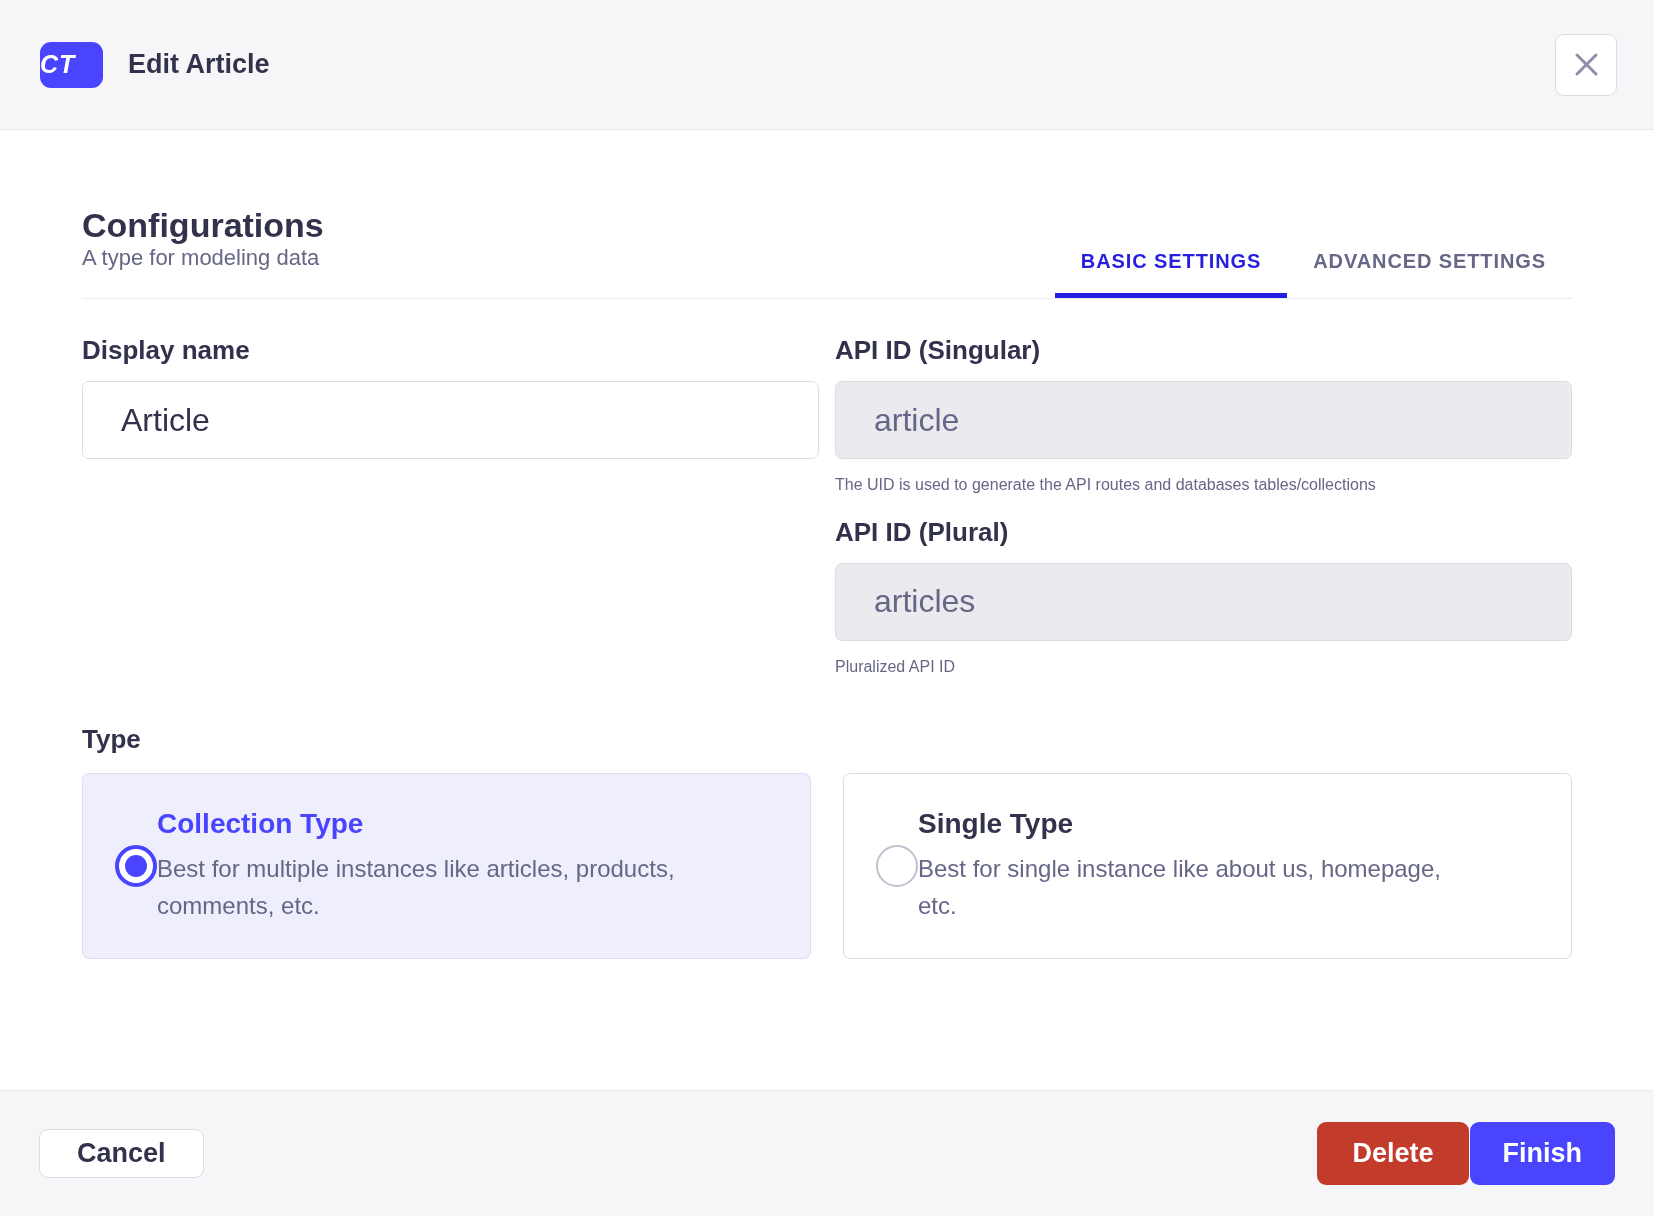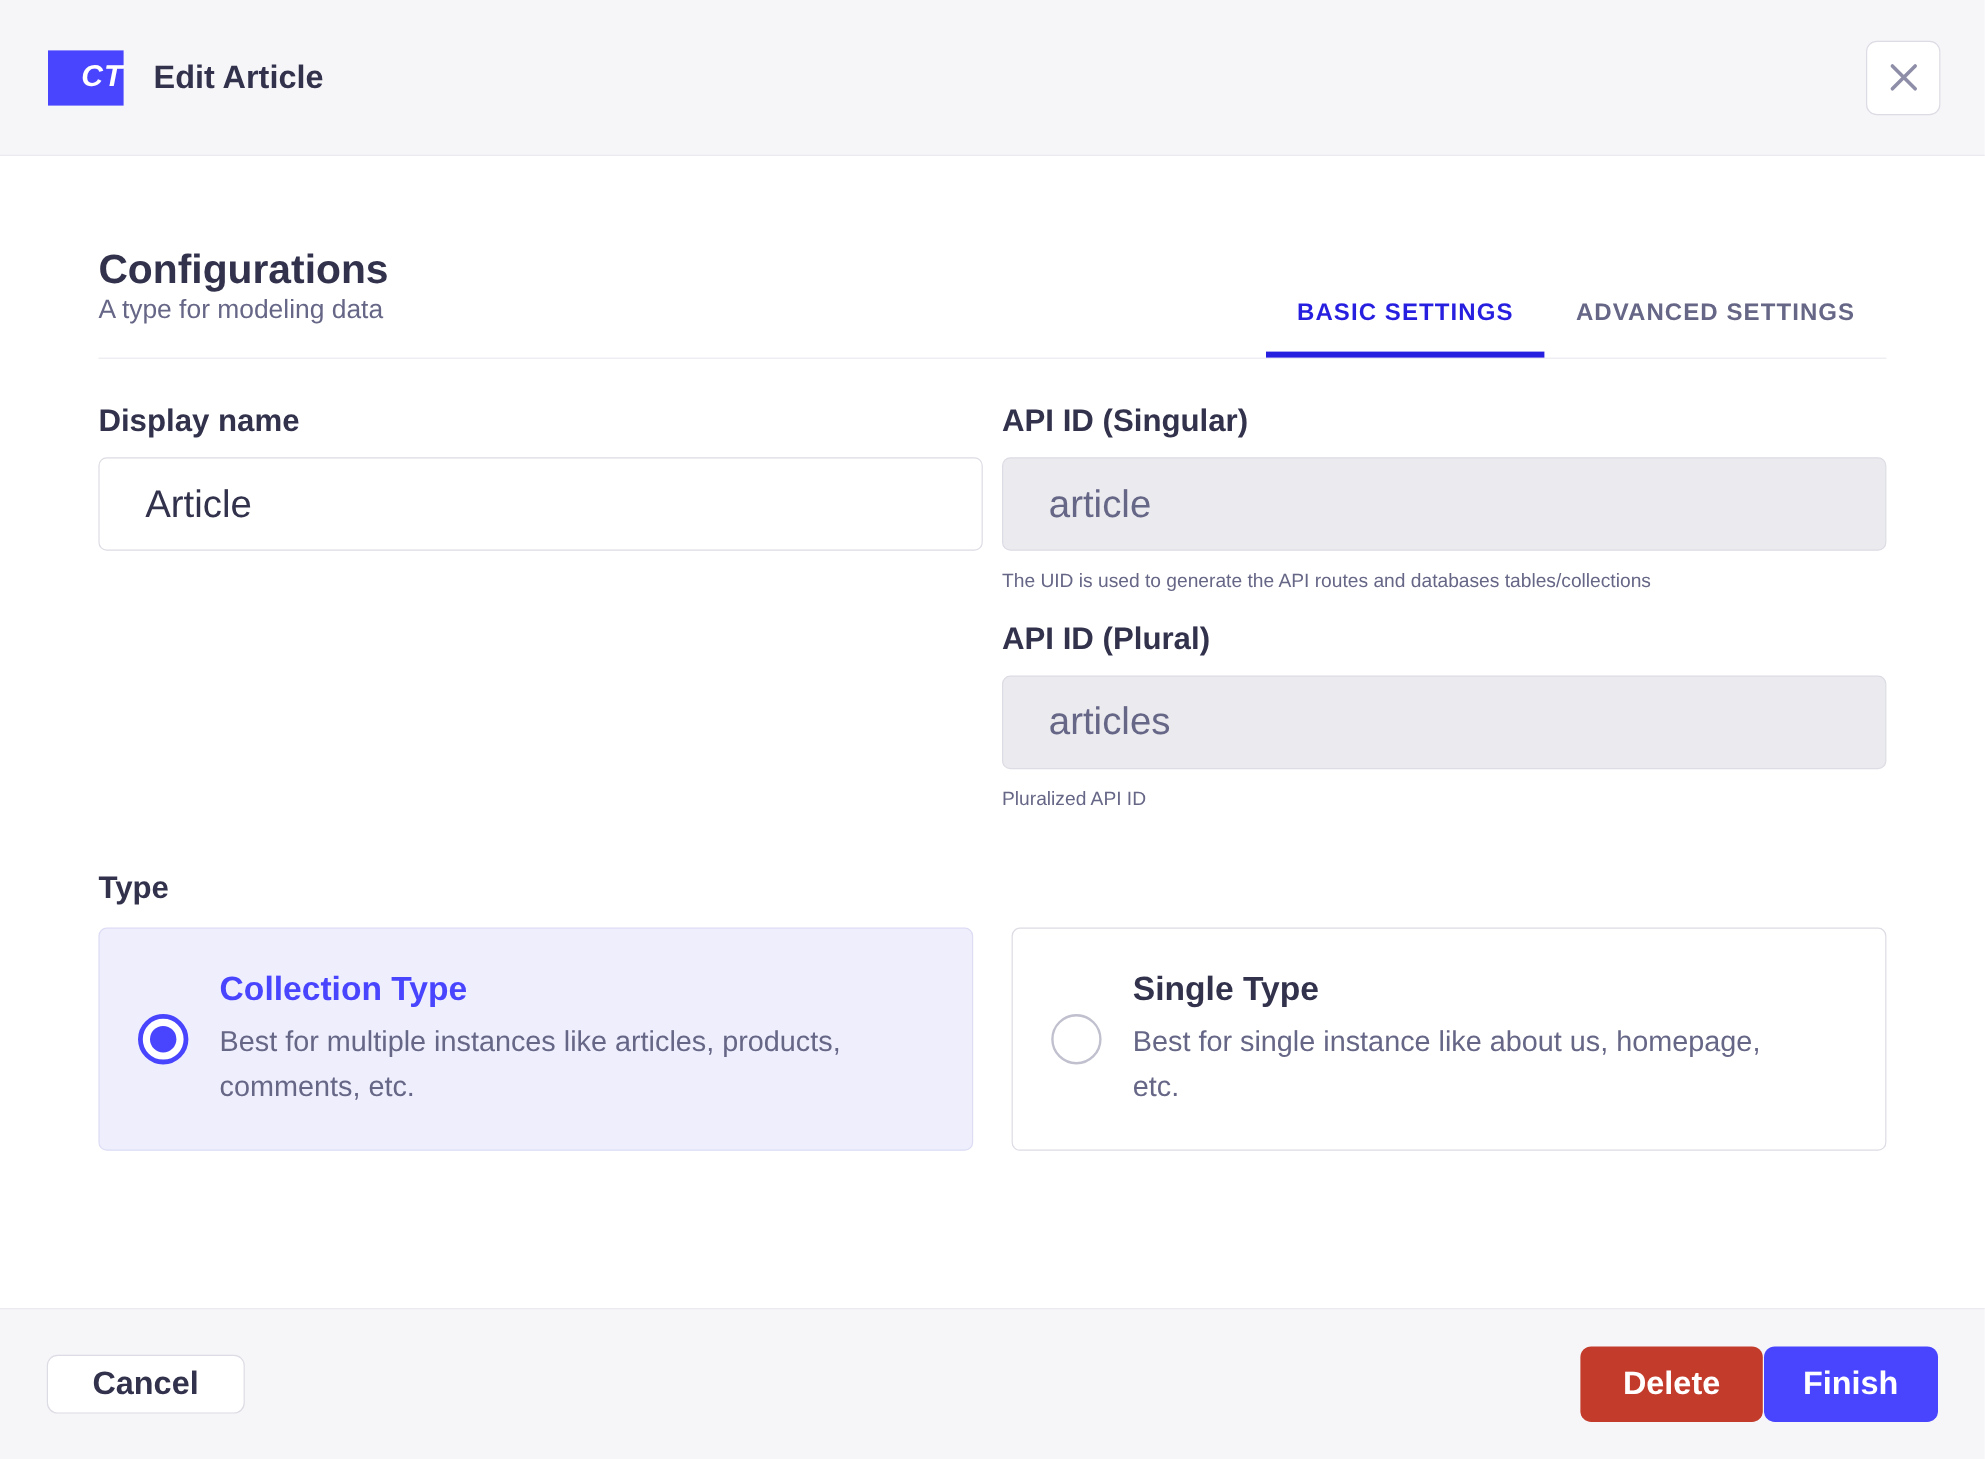--- a/index.html
+++ b/index.html
@@ -25,22 +25,22 @@
   }
   .modal{width:1654px;height:1216px;display:flex;flex-direction:column;background:#fff;}
 
   
   .modal-header{
     height:130px;flex-shrink:0;background:var(--surface);
     border-bottom:1px solid var(--divider);
     display:flex;align-items:center;padding:0 37px 0 40px;
   }
   .ct-badge{
-    width:63px;height:46px;background:var(--primary);border-radius:0;
-    color:#fff;display:flex;align-items:center;justify-content:flex-end;
+    width:63px;height:46px;background:var(--primary);border-radius:11px;
+    color:#fff;display:flex;align-items:center;justify-content:flex-start;
     font-size:25px;font-weight:bold;font-style:italic;letter-spacing:1px;
   }
   .header-title{margin-left:25px;font-size:27px;font-weight:bold;color:var(--text-dark);}
   .close-btn{
     margin-left:auto;width:62px;height:62px;background:#fff;
     border:1px solid var(--control-border);border-radius:9px;
     display:flex;align-items:center;justify-content:center;cursor:pointer;padding:0;
   }
 
   
@@ -69,21 +69,21 @@
     background:var(--disabled-bg);border-color:var(--control-border);
     color:var(--text-muted);-webkit-text-fill-color:var(--text-muted);opacity:1;
   }
   .hint{font-size:16px;color:var(--text-muted);line-height:1.42;margin-top:15px;}
   .field-plural{margin-top:20px;}
 
   .type-label{margin-top:46px;margin-bottom:0;}
   .type-grid{display:grid;grid-template-columns:1fr 1fr;column-gap:32px;margin-top:18px;}
   .type-card{
     height:186px;border-radius:7px;display:flex;align-items:center;
-    padding:0 32px;gap:26px;cursor:pointer;border:1px solid var(--control-border);background:#fff;
+    padding:0 32px;cursor:pointer;border:1px solid var(--control-border);background:#fff;
   }
   .type-card.selected{background:var(--selected-card-bg);border-color:var(--selected-card-border);}
   .radio{
     width:42px;height:42px;border-radius:50%;flex-shrink:0;background:#fff;
     border:2px solid #c0c0cf;display:flex;align-items:center;justify-content:center;
   }
   .type-card.selected .radio{border:4px solid var(--primary);}
   .radio-dot{width:22px;height:22px;border-radius:50%;background:transparent;}
   .type-card.selected .radio-dot{background:var(--primary);}
   .type-title{font-size:28px;font-weight:bold;color:var(--text-dark);margin:0 0 10px 0;}

